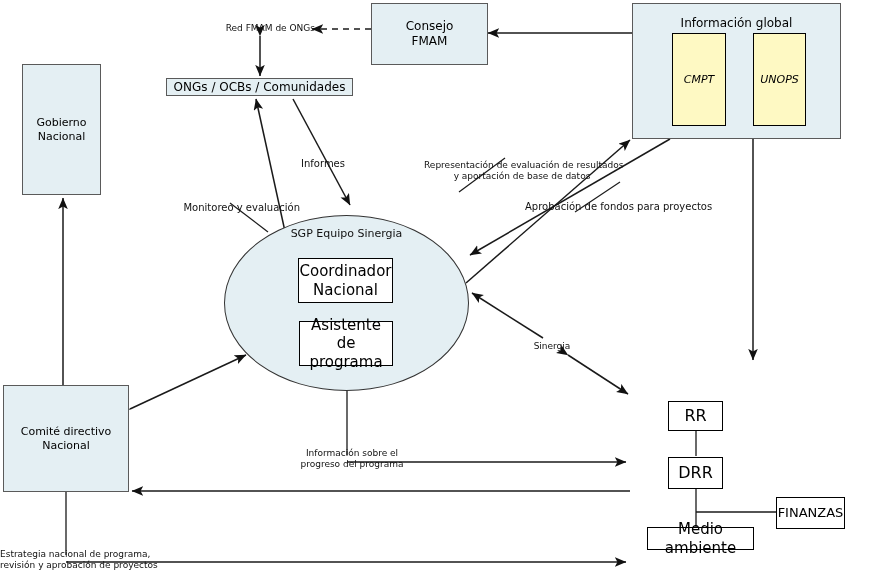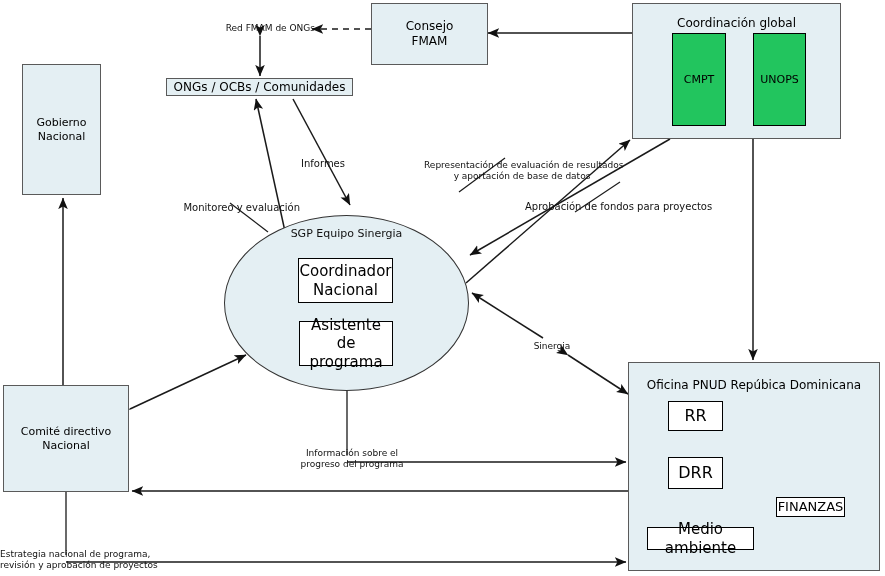--- a/index.html
+++ b/index.html
@@ -26,21 +26,21 @@
     box-sizing:border-box;
     background:#e4eff3;
     border:1.6px solid #5a5a5a;
     display:flex;
     align-items:center;
     justify-content:center;
     text-align:center;
     line-height:1.22;
   }
   .node.white{background:#ffffff;border:1.7px solid #000000;}
-  .node.white2{background:#22c55e;border:1.3px solid #000000;}
+  .node.white2{background:#fef9c3;border:1.3px solid #000000;font-style:italic;}
   .container-node{
     align-items:flex-start;
     justify-content:center;
   }
   .container-title{
     position:absolute;
     width:100%;
     text-align:center;
     left:0;
   }
@@ -168,21 +168,21 @@
   </div>
 
   <div class="node" style="left:371px; top:3px; width:117px; height:62px;">
     <div class="f12">
       <div>Consejo</div>
       <div>FMAM</div>
     </div>
   </div>
 
   <div class="node container-node" style="left:632px; top:3px; width:209px; height:136px;">
-    <div class="container-title f12" style="top:12px;">Coordinación global</div>
+    <div class="container-title f12" style="top:12px;">Información global</div>
   </div>
   <div class="node white2" style="left:672px; top:33px; width:54px; height:93px;">
     <div class="f11">CMPT</div>
   </div>
   <div class="node white2" style="left:753px; top:33px; width:53px; height:93px;">
     <div class="f11">UNOPS</div>
   </div>
 
   <div class="ellipse" style="left:224px; top:215px; width:245px; height:176px;"></div>
   <div class="lbl f11" style="left:224px; top:227px; width:245px;">SGP Equipo Sinergia</div>
@@ -193,30 +193,27 @@
       <div>Nacional</div>
     </div>
   </div>
   <div class="node white" style="left:299px; top:321px; width:94px; height:45px;">
     <div class="f15">
       <div>Asistente</div>
       <div>de programa</div>
     </div>
   </div>
 
-  <div class="node container-node" style="left:628px; top:362px; width:252px; height:209px;">
-    <div class="container-title f12" style="top:15px;">Oficina PNUD Repúbica Dominicana</div>
-  </div>
   <div class="node white" style="left:668px; top:401px; width:55px; height:30px;">
     <div class="f16">RR</div>
   </div>
   <div class="node white" style="left:668px; top:457px; width:55px; height:32px;">
     <div class="f16">DRR</div>
   </div>
-  <div class="node white" style="left:776px; top:497px; width:69px; height:20px;">
+  <div class="node white" style="left:776px; top:497px; width:69px; height:32px;">
     <div class="f13">FINANZAS</div>
   </div>
   <div class="node white" style="left:647px; top:527px; width:107px; height:23px;">
     <div class="f15">Medio ambiente</div>
   </div>
 
   <div class="lbl f9" style="left:205px; top:23px; width:110px; text-align:right;">Red FMAM de ONGs</div>
 
   <div class="lbl f10" style="left:288px; top:158px; width:70px;">Informes</div>
 

